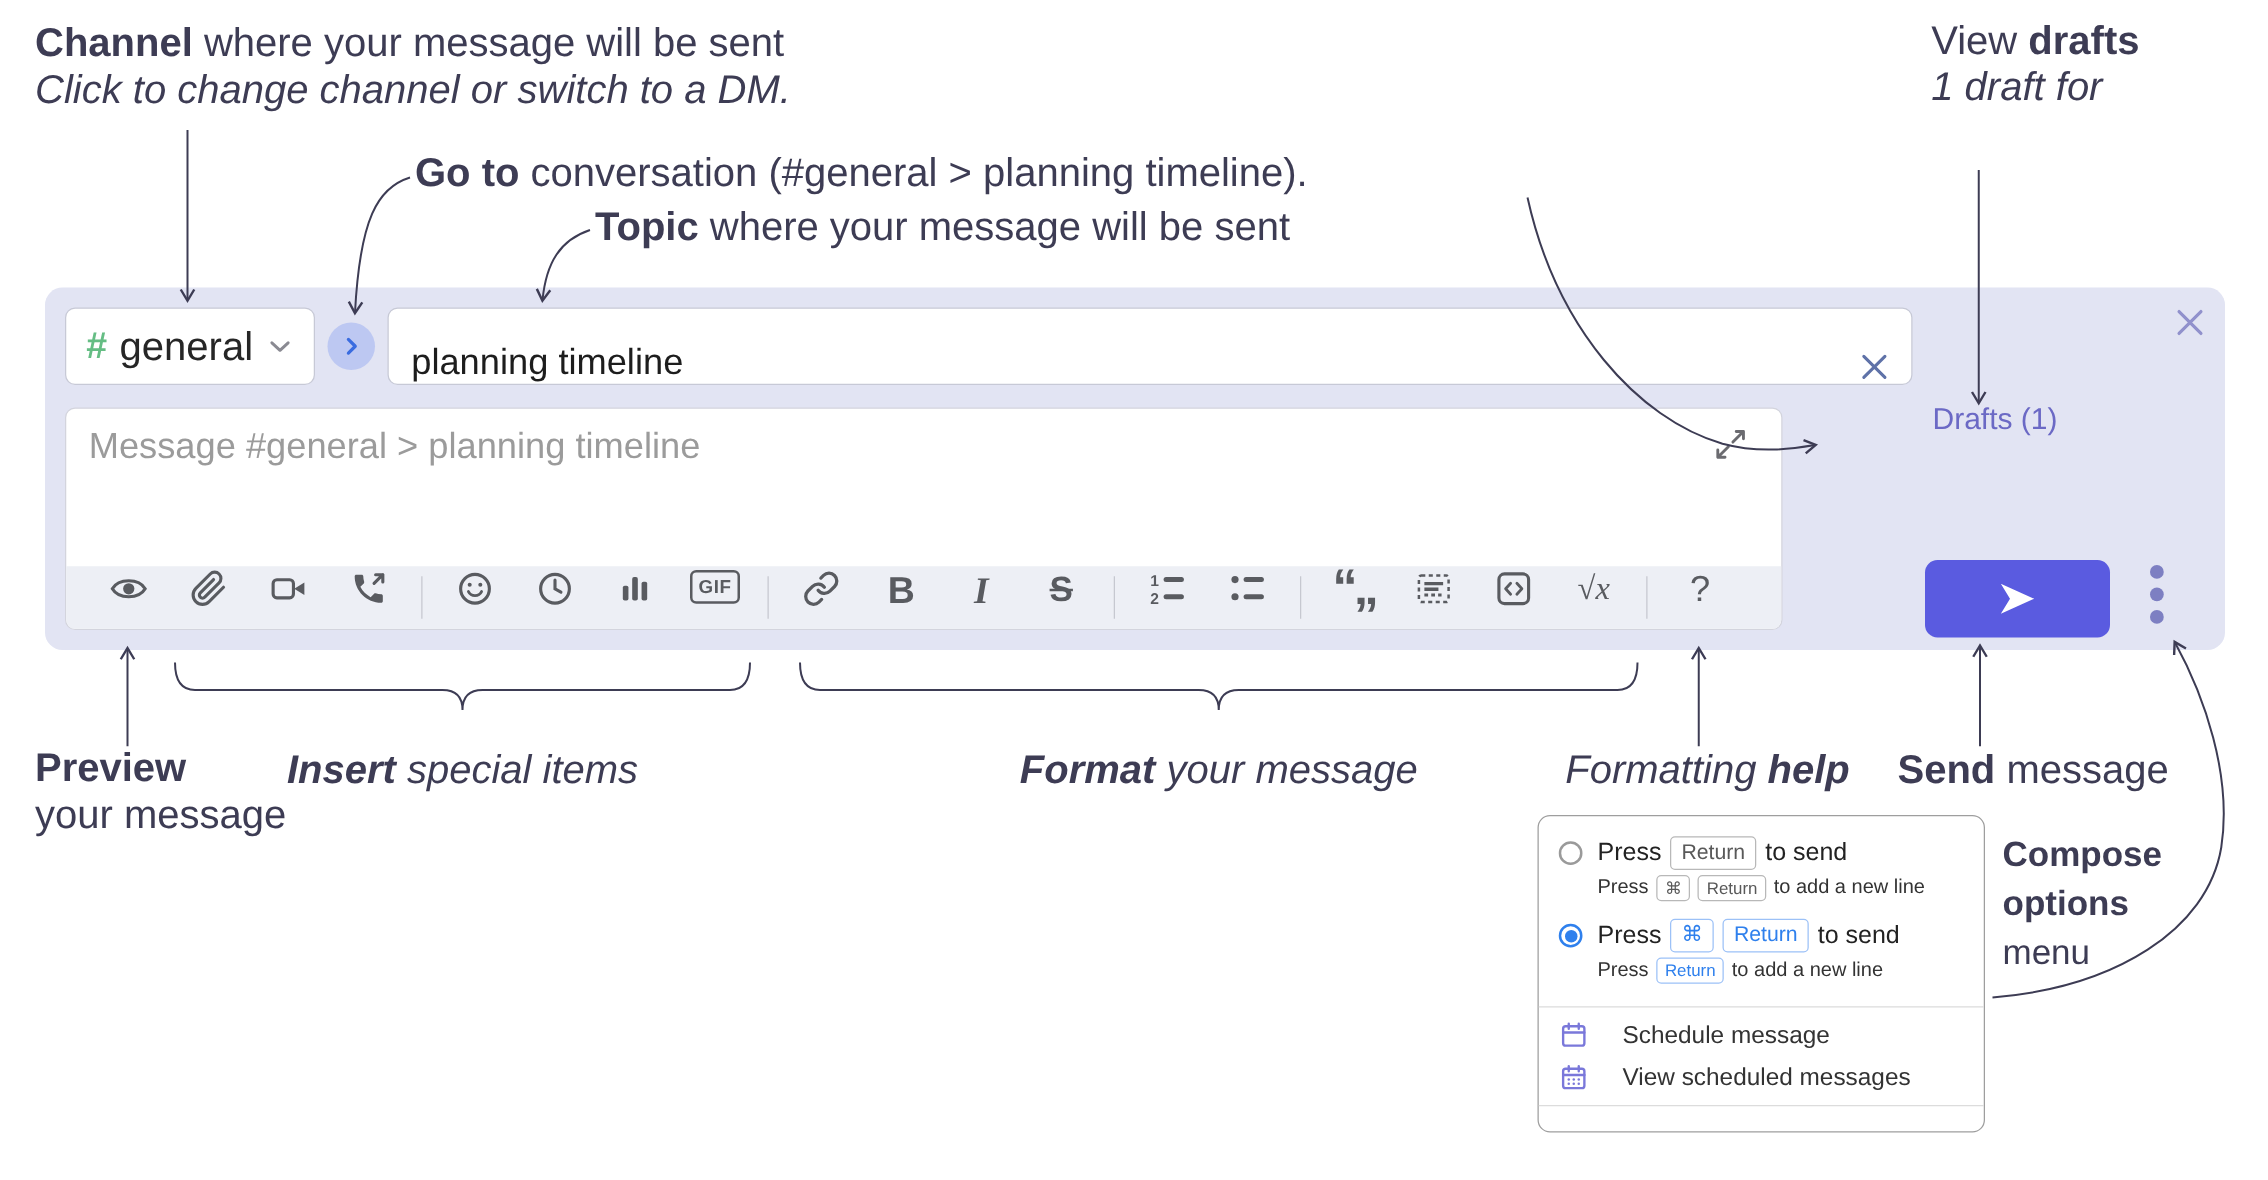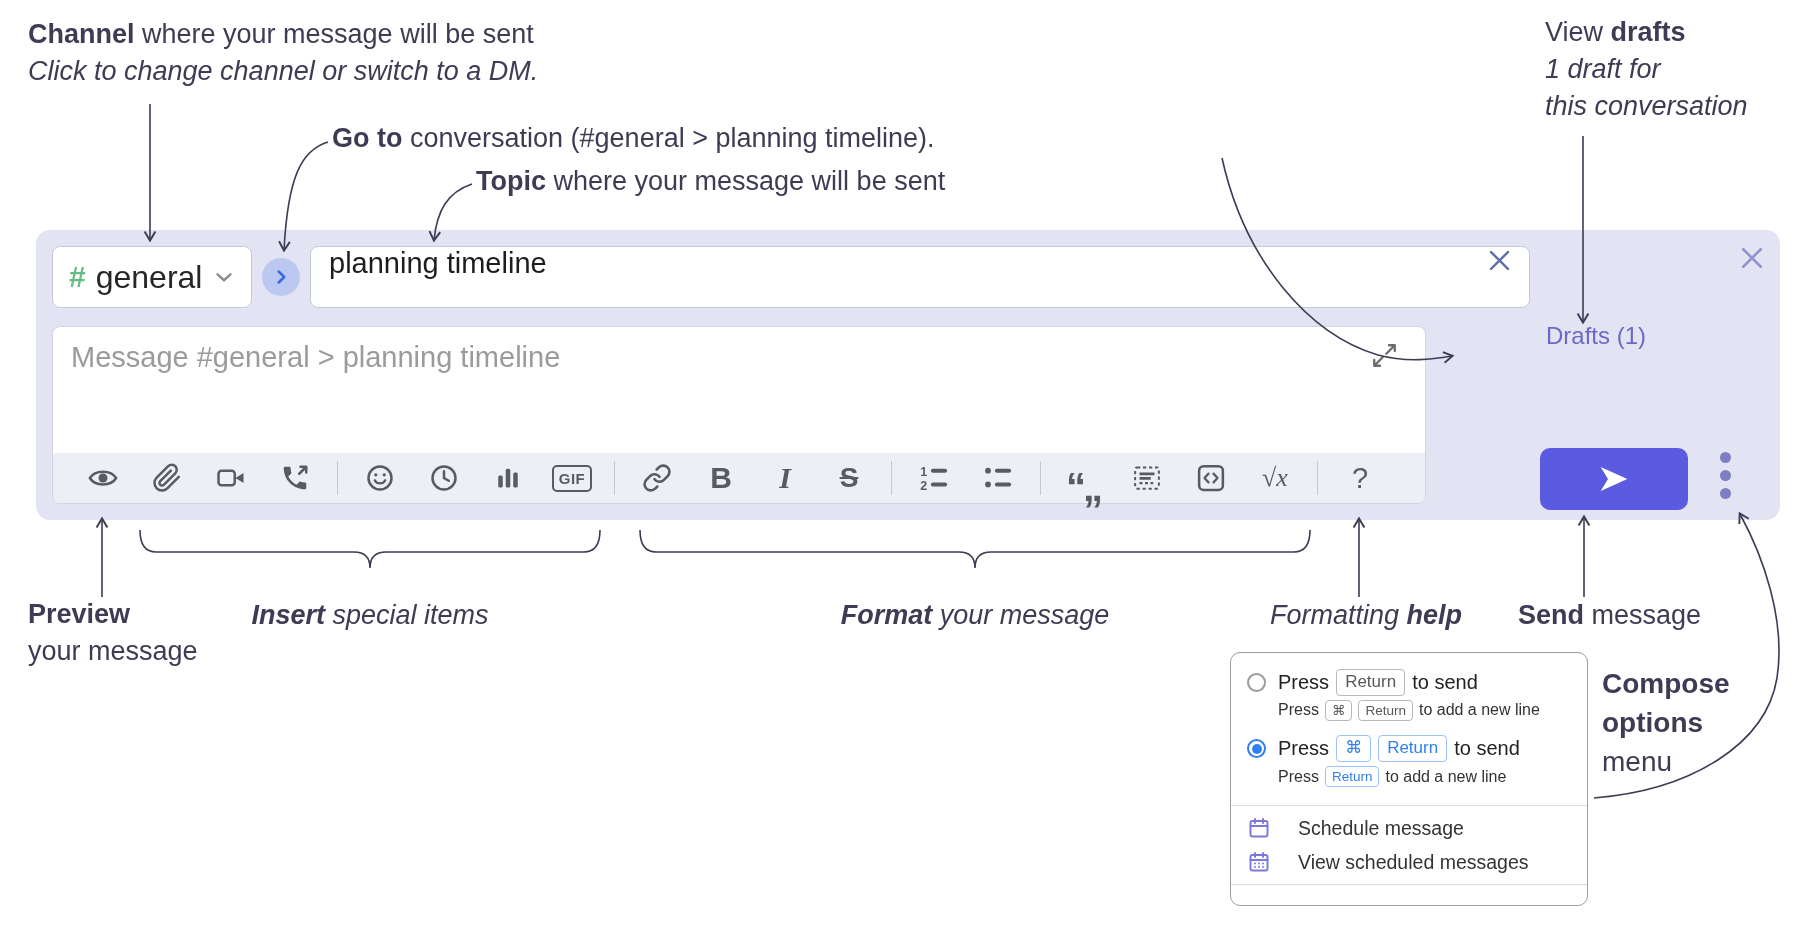--- a/index.html
+++ b/index.html
@@ -2,41 +2,41 @@
 <html style="--accent: #5a5be0; --lavender: #e2e4f3; --draftspurple: #6b69c5; --hashgreen: #65bd84; --kbdblue: #2f80ed; --menupurple: #7a78da;"><head>
 <meta charset="utf-8">
 <style>
   html,body{margin:0;padding:0;background:#fff;}
   .stage{position:relative;width:1814px;height:944px;font-family:"Liberation Sans",sans-serif;color:#3d3c54;overflow:hidden;background:#fff;}
   svg{display:block;}
   
   .connectors{position:absolute;left:0;top:0;width:1814px;height:944px;z-index:6;pointer-events:none;}
   .connectors path{fill:none;stroke:#3d3c54;stroke-width:1.6px;}
   
-  .ann{position:absolute;font-size:27px;line-height:37px;white-space:nowrap;z-index:4;}
+  .ann{position:absolute;font-size:32px;line-height:37px;white-space:nowrap;z-index:4;}
   .ann b{font-weight:700;}
   .ann .it{font-style:italic;}
   .ctr{transform:translateX(-50%);text-align:center;font-style:italic;}
   
   .compose{position:absolute;left:36px;top:230px;width:1744px;height:290px;background:var(--lavender,#e2e4f3);border-radius:14px;z-index:2;}
   .chan{position:absolute;left:16px;top:16px;width:200px;height:62px;background:#fff;border:1px solid #c7c9d6;border-radius:8px;display:flex;align-items:center;padding:0 14px 0 16px;box-sizing:border-box;cursor:pointer;}
   .hash{color:var(--hashgreen,#65bd84);font-size:30px;font-weight:700;margin-right:10px;}
   .chan-label{font-size:32px;color:#262626;flex:1;}
   .chev{width:26px;height:26px;color:#8a8a92;}
   .goto{position:absolute;left:226px;top:28px;width:38px;height:38px;border-radius:50%;background:#bdc8f2;display:flex;align-items:center;justify-content:center;cursor:pointer;}
   .goto svg{width:22px;height:22px;color:#3a6ce0;}
-  .topic{position:absolute;left:274px;top:16px;width:1220px;height:62px;background:#fff;border:1px solid #c7c9d6;border-radius:8px;display:flex;align-items:flex-start;padding:0 16px 0 18px;box-sizing:border-box;}
+  .topic{position:absolute;left:274px;top:16px;width:1220px;height:62px;background:#fff;border:1px solid #c7c9d6;border-radius:8px;display:flex;align-items:flex-end;padding:0 16px 0 18px;box-sizing:border-box;}
   .topic-val{font-size:29px;color:#1d1d1d;flex:1;}
   .tx{width:27px;height:27px;color:#5f72a8;cursor:pointer;}
   .closex{position:absolute;right:14px;top:14px;width:28px;height:28px;color:#9191cc;cursor:pointer;}
   .msgwrap{position:absolute;left:16px;top:96px;width:1374px;height:178px;background:#fff;border:1px solid #d3d4dd;border-radius:8px;box-sizing:border-box;}
   .ph{position:absolute;left:18px;top:14px;font-size:29px;color:#9b9b9b;}
   .expand{position:absolute;right:26px;top:14px;width:29px;height:29px;color:#6b6b70;cursor:pointer;}
   .tb{position:absolute;left:0;right:0;bottom:0;height:50px;background:#edeff5;border-radius:0 0 7px 7px;display:flex;align-items:center;padding-left:18px;color:#595b60;}
-  .ticon{width:64px;height:44px;display:flex;align-items:center;justify-content:center;cursor:pointer;flex:none;}
+  .ticon{width:64px;height:44px;display:flex;align-items:flex-start;justify-content:center;cursor:pointer;flex:none;}
   .ticon svg{width:30px;height:30px;}
   .tdiv{width:1px;height:34px;background:#c6c8d0;margin:0 10px;flex:none;}
   .tx-b{font-size:30px;font-weight:700;}
   .tx-i{font-size:30px;font-style:italic;font-weight:600;font-family:"Liberation Serif",serif;}
   .tx-s{font-size:28px;font-weight:600;text-decoration:line-through;}
   .tx-gif{border:2.2px solid currentColor;border-radius:5px;font-size:15px;font-weight:700;padding:3px 5px;letter-spacing:.5px;}
   .tx-math{font-size:26px;font-family:"Liberation Serif",serif;font-style:italic;}
   .tx-q{font-size:40px;font-weight:700;letter-spacing:-3px;line-height:10px;position:relative;top:9px;}
   .tx-help{font-size:29px;font-weight:500;}
   .drafts{position:absolute;left:1510px;top:92px;font-size:24px;color:var(--draftspurple,#6b69c5);cursor:pointer;white-space:nowrap;}
@@ -183,21 +183,20 @@
   </div>
   <div class="ann" style="left:332px;top:120px">
     <b>Go to</b><span> conversation (#general &gt; planning timeline).</span>
   </div>
   <div class="ann" style="left:476px;top:163px">
     <b>Topic</b><span> where your message will be sent</span>
   </div>
   <div class="ann" style="left:1545px;top:14px">
     <div><span>View </span><b>drafts</b></div>
     <div class="it">1 draft for</div>
-    <div class="it">this conversation</div>
   </div>
 
   <div class="ann" style="left:28px;top:596px">
     <div><b>Preview</b></div>
     <div>your message</div>
   </div>
   <div class="ann ctr" style="left:370px;top:597px">
     <b>Insert</b><span> special items</span>
   </div>
   <div class="ann ctr" style="left:975px;top:597px">

